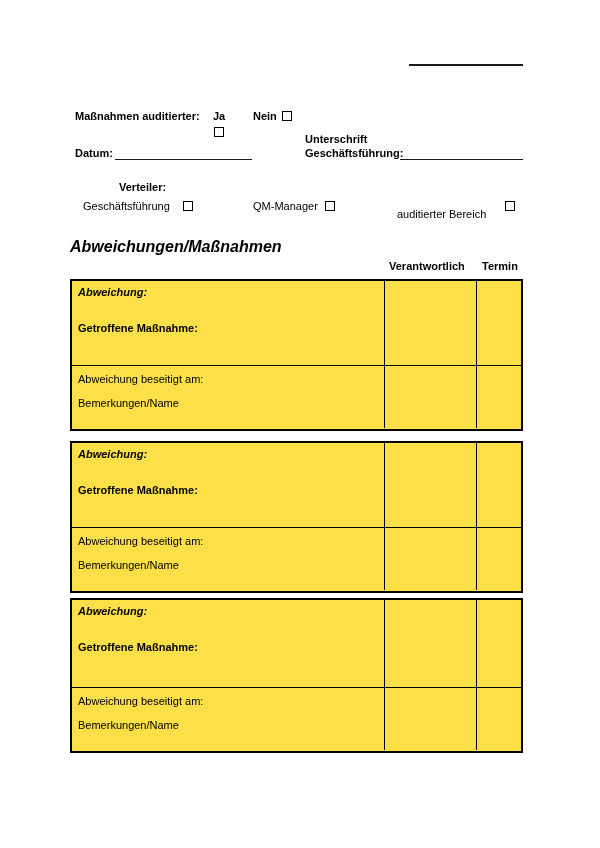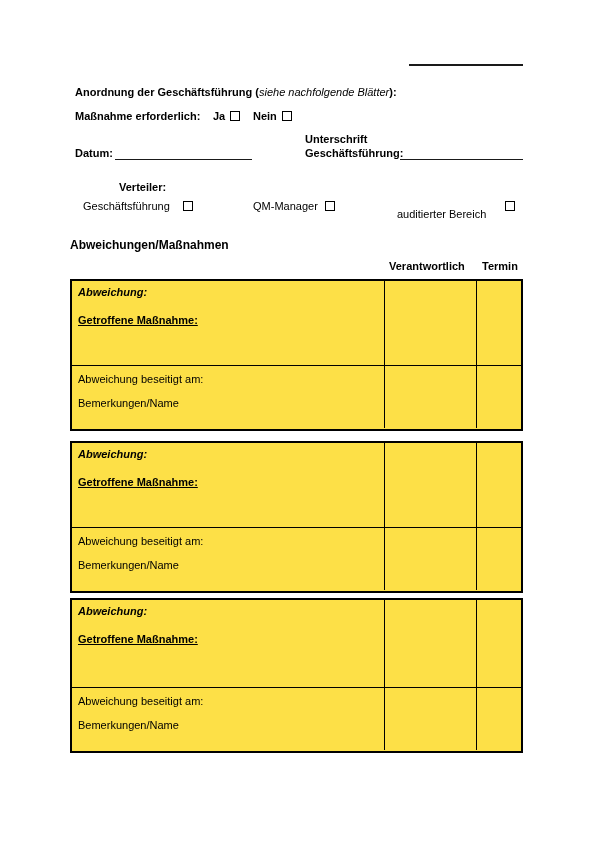--- a/index.html
+++ b/index.html
@@ -21,51 +21,48 @@
   .fill-line { position:absolute; border-bottom:1.5px solid #1a1a1a; }
   .checkbox {
     display:inline-block;
     width:10px; height:10px;
     border:1.5px solid #000;
     background:#fff;
     vertical-align:middle;
   }
   .cb-abs { position:absolute; }
   .opt { display:inline-flex; align-items:center; gap:5px; }
-  .heading { font-size:12px; font-weight:bold; }
+  .heading { font-size:16px; font-weight:bold;font-style:italic; }
   .colhead { font-weight:bold; }
   .block {
     position:absolute;
     left:70px; width:453px; height:152px;
     border:2px solid #000;
     background:#fde047;
   }
   .block .row1 { display:flex; height:85px; border-bottom:1px solid #000; }
   .block .row2 { display:flex; height:62px; }
   .c1 { width:312px; padding:4px 6px; }
   .c2 { width:92px; border-left:1px solid #000; }
   .c3 { width:45px; border-left:1px solid #000; }
   .dev-label { margin-top:1px; }
-  .action-label { margin-top:16px;text-decoration:underline; }
+  .action-label { margin-top:24px; }
   .resolved-label { margin-top:3px; }
   .remarks-label { margin-top:12px; }
 </style>
 </head>
 <body>
 
 <div class="page">
 
   <div class="rule" style="left:409px; top:64px; width:114px;"></div>
 
-  <div class="abs" style="left:75px; top:86px;">
-    <span class="b">Anordnung der Geschäftsführung (</span><span class="i">siehe nachfolgende Blätter</span><span class="b">):</span>
-  </div>
 
-  <div class="abs b" style="left:75px; top:110px;">Maßnahme erforderlich:</div>
-  <div class="abs opt" style="left:213px; top:110px;">
+  <div class="abs b" style="left:75px; top:110px;">Maßnahmen auditierter:</div>
+  <div class="abs opt" style="left:213px; top:110px;flex-direction:column;">
     <span class="b">Ja</span>
     <span class="checkbox"></span>
   </div>
   <div class="abs opt" style="left:253px; top:110px;">
     <span class="b">Nein</span>
     <span class="checkbox"></span>
   </div>
 
   <div class="abs b" style="left:305px; top:133px;text-align:center;">Unterschrift</div>
   <div class="abs b" style="left:75px; top:147px;">Datum:</div>

